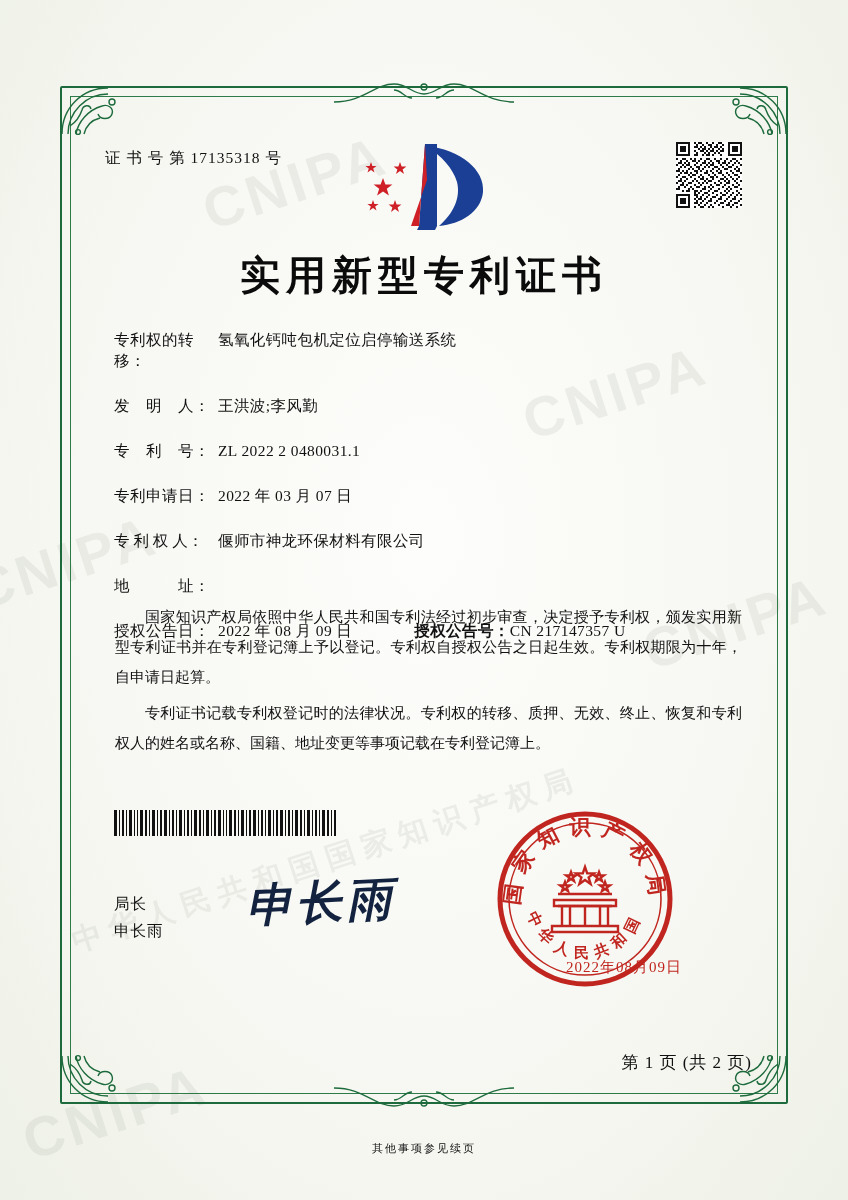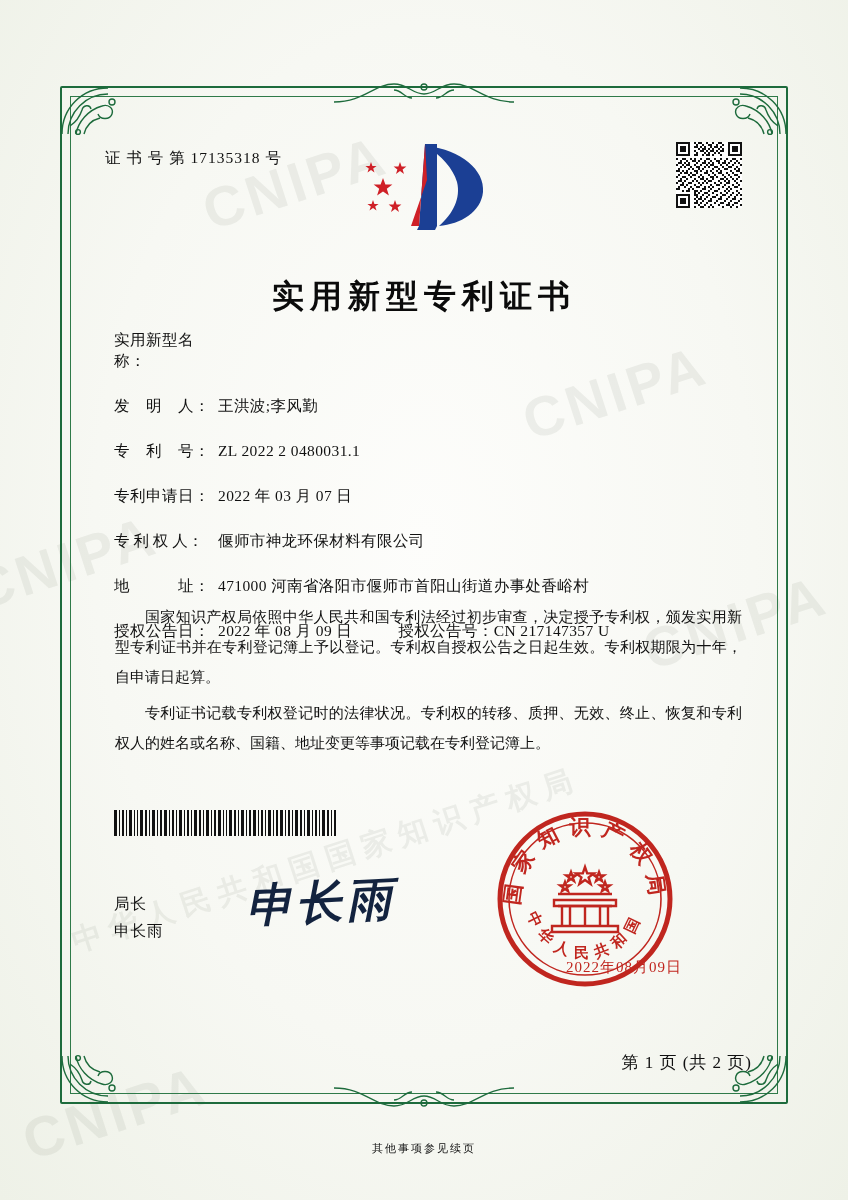--- a/index.html
+++ b/index.html
@@ -68,33 +68,32 @@
 
   .qr { position: absolute; right: 10px; top: 22px; width: 66px; height: 66px; }
 
   .logo { position: absolute; left: 50%; top: 20px; transform: translateX(-50%); width: 150px; height: 92px; }
 
   .title {
     position: absolute; left: 0; right: 0; top: 128px;
     text-align: center;
     font-family: "DejaVu Serif", "Liberation Serif", serif;
     font-weight: bold;
-    font-size: 32px;
+    font-size: 40px;
     letter-spacing: 6px;
     color: #0b0b0b;
-    margin-top: 27px;
   }
 
   .fields { position: absolute; left: 18px; right: 6px; top: 210px; }
   .frow { display: flex; align-items: baseline; margin-bottom: 24px; font-size: 15.5px; color: #111; }
   .flabel { width: 104px; flex: none; letter-spacing: 0.5px; }
   .flabel.sp { letter-spacing: 0; }
   .fval { flex: 1 1 auto; letter-spacing: 0.4px; }
   .frow.two .fval { flex: 0 0 auto; }
-  .fval2-label { margin-left: 46px; }
+  .fval2-label { margin-left: 62px; font-weight: bold; }
   .fval2 { }
 
   .paras { position: absolute; left: 18px; right: 10px; top: 482px; font-size: 15px; line-height: 30px; color: #111; text-align: justify; }
   .paras p { margin: 0 0 6px 1px; text-indent: 2em; }
 
   
   .barcode { position: absolute; left: 18px; top: 690px; width: 222px; height: 26px; }
 
   
   .sigblock { position: absolute; left: 18px; top: 770px; font-size: 15.5px; line-height: 27px; color: #111; letter-spacing: 1px; }
@@ -517,21 +516,22 @@
           <polygon points="22,22 23.4,26 27.6,26 24.2,28.5 25.5,32.6 22,30.1 18.5,32.6 19.8,28.5 16.4,26 20.6,26"></polygon>
         </g>
       </svg>
     </div>
 
     <div class="title">实用新型专利证书</div>
 
     <div class="fields">
 
       <div class="frow">
-        <div class="flabel">实用新型名称：</div>
+        <div class="flabel">专利权的转移：</div>
+        <div class="fval">氢氧化钙吨包机定位启停输送系统</div>
       </div>
 
       <div class="frow">
         <div class="flabel">发　明　人：</div>
         <div class="fval">王洪波;李风勤</div>
       </div>
 
       <div class="frow">
         <div class="flabel">专　利　号：</div>
         <div class="fval">ZL 2022 2 0480031.1</div>
@@ -542,21 +542,20 @@
         <div class="fval">2022 年 03 月 07 日</div>
       </div>
 
       <div class="frow">
         <div class="flabel sp">专 利 权 人：</div>
         <div class="fval">偃师市神龙环保材料有限公司</div>
       </div>
 
       <div class="frow">
         <div class="flabel">地　　　址：</div>
-        <div class="fval">471000 河南省洛阳市偃师市首阳山街道办事处香峪村</div>
       </div>
 
       <div class="frow two">
         <div class="flabel">授权公告日：</div>
         <div class="fval">2022 年 08 月 09 日</div>
         <div class="fval fval2-label">授权公告号：</div>
         <div class="fval fval2">CN 217147357 U</div>
       </div>
 
     </div>

